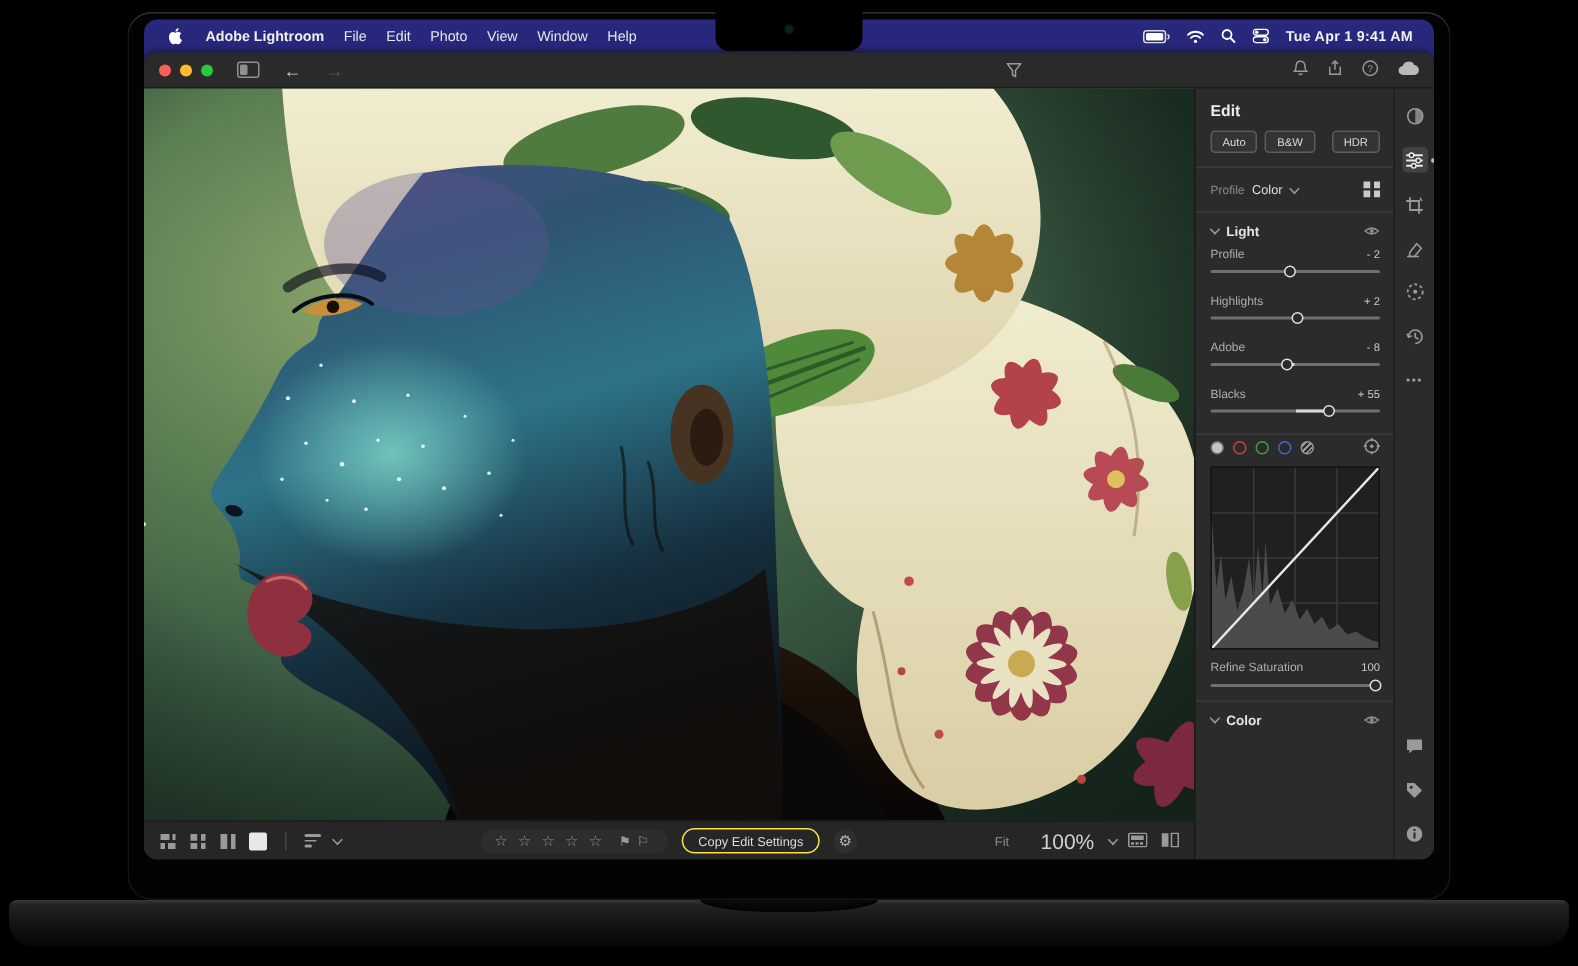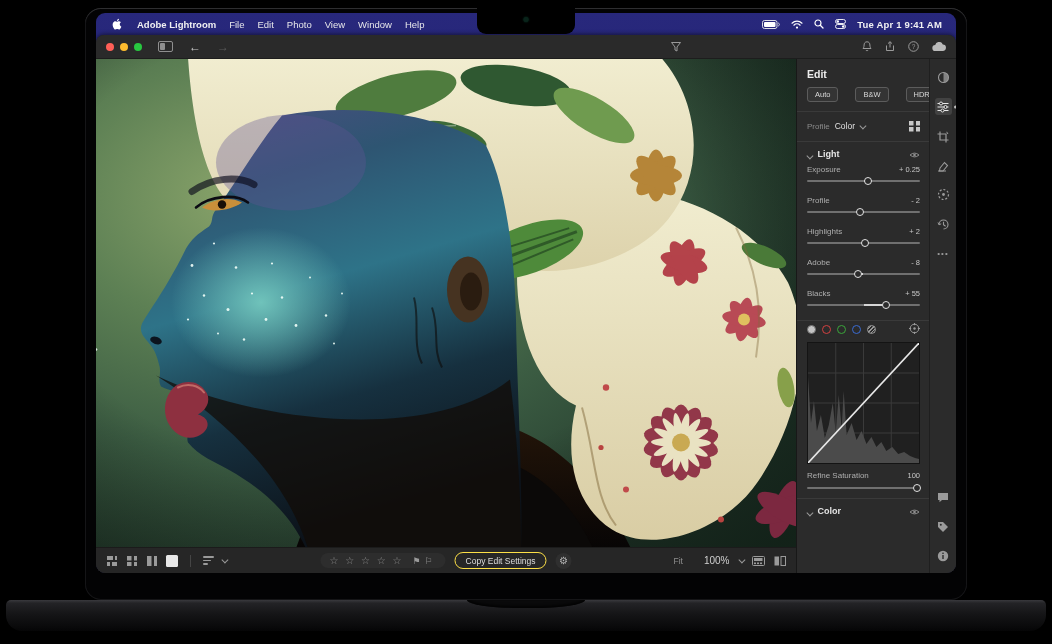--- a/index.html
+++ b/index.html
@@ -72,21 +72,21 @@
   .rate-group { display:flex; align-items:center; gap:9px; background:#2d2d2d;
     border-radius:9px; padding:2px 9px; }
   .stars { font-size:10px; letter-spacing:2px; color:#8d8d8d; }
   .flags { font-size:9px; color:#9a9a9a; letter-spacing:4px; }
   .copy-btn { border:1px solid #fde047; border-radius:9px; padding:2.5px 10px;
     font-size:8.5px; color:#dcdcdc; background:transparent; white-space:nowrap; }
   .gear-btn { width:16px; height:16px; border-radius:50%; background:#2f2f2f;
     display:flex; align-items:center; justify-content:center; color:#b5b5b5; font-size:10px; }
   .pt-right { margin-left:auto; display:flex; align-items:center; gap:9px; }
   .fit-label { font-size:8.5px; color:#8f8f8f; }
-  .zoom-level { font-size:10px; color:#cfcfcf;margin-left:12px; }
+  .zoom-level { font-size:14px; color:#cfcfcf;margin-left:12px; }
 
   
   .view-ico { width:12px; height:12px; position:relative; display:inline-block; }
   .vi-mosaic::before { content:""; position:absolute; inset:1px;
     background:
       linear-gradient(#9a9a9a,#9a9a9a) 0 0/6px 4px no-repeat,
       linear-gradient(#9a9a9a,#9a9a9a) 8px 0/3px 4px no-repeat,
       linear-gradient(#9a9a9a,#9a9a9a) 0 6px/3px 4px no-repeat,
       linear-gradient(#9a9a9a,#9a9a9a) 5px 6px/6px 4px no-repeat; }
   .vi-grid::before { content:""; position:absolute; inset:1px;
@@ -105,35 +105,35 @@
   .sort-icon .s1{width:11px;} .sort-icon .s2{width:8px;} .sort-icon .s3{width:5px;}
 
   .chev { width:4.5px; height:4.5px; border-right:1.2px solid currentColor;
     border-bottom:1.2px solid currentColor; display:inline-block;
     transform:rotate(45deg) translateY(-1px); color:#9a9a9a; }
 
   
   .edit-panel { flex:0 0 133px; background:#2b2b2b; border-left:1px solid #181818;
     overflow:hidden; color:#b5b5b5; font-size:8.5px; display:flex; flex-direction:column; }
   .ep-title { font-size:10.5px; font-weight:bold; color:#ececec; padding:9px 10px 7px; }
-  .ep-btn-row { display:flex; gap:17px; padding:0 9px 9px 10px; align-items:center; }
+  .ep-btn-row { display:flex; gap:5px; padding:0 9px 9px 10px; align-items:center; }
   .pbtn { border:1px solid #5c5c5c; background:#343434; color:#d8d8d8; border-radius:3px;
     font-size:7.5px; padding:2.5px 7px; line-height:1; }
   .pbtn-hdr { margin-left:auto; }
   .ep-divider { border-top:1px solid #3a3a3a; }
   .profile-row { display:flex; align-items:center; gap:5px; padding:9px 9px 9px 10px; }
   .dim-label { color:#8b8b8b; font-size:8px; }
   .val-label { color:#e0e0e0; font-size:8.5px; }
   .browse-icon { margin-left:auto; width:11px; height:11px;
     background:
       linear-gradient(#c9c9c9,#c9c9c9) 0 0/4.5px 4.5px no-repeat,
       linear-gradient(#c9c9c9,#c9c9c9) 6.5px 0/4.5px 4.5px no-repeat,
       linear-gradient(#c9c9c9,#c9c9c9) 0 6.5px/4.5px 4.5px no-repeat,
       linear-gradient(#c9c9c9,#c9c9c9) 6.5px 6.5px/4.5px 4.5px no-repeat; }
-  .sec-header { display:flex; align-items:flex-end; gap:6px; padding:7px 9px 6px 10px; }
+  .sec-header { display:flex; align-items:center; gap:6px; padding:7px 9px 6px 10px; }
   .sec-title { font-size:9px; font-weight:bold; color:#e4e4e4; }
   .sec-right { margin-left:auto; display:flex; align-items:center; gap:5px; }
   .slider-row { padding:0 9px 0 10px; margin-bottom:4px; }
   .sl-head { display:flex; justify-content:space-between; align-items:baseline; margin-bottom:6px; }
   .sl-label { color:#aeaeae; font-size:8px; }
   .sl-value { color:#c8c8c8; font-size:7.5px; }
   .sl-track { position:relative; height:2px; background:#707070; border-radius:1px; margin-bottom:10px; }
   .sl-fill { position:absolute; top:0; height:2px; background:#d6d6d6; }
   .sl-knob { position:absolute; top:50%; width:8px; height:8px; border:1.5px solid #e2e2e2;
     background:#2b2b2b; border-radius:50%; transform:translate(-50%,-50%); }
@@ -501,30 +501,20 @@
               <span class="sec-title">Light</span>
               <span class="sec-right eye-icon">
                 <svg width="11" height="8" viewBox="0 0 11 8">
                     <path d="M1,4 Q5.5,0.2 10,4 Q5.5,7.8 1,4 Z" fill="none" stroke="#8d8d8d"></path>
                     <circle cx="5.5" cy="4" r="1.3" fill="#8d8d8d"></circle>
                   </svg>
               </span>
             </div>
             <div class="slider-row">
               <div class="sl-head">
-                  <span class="sl-label">Exposure</span>
-                  <span class="sl-value">+ 0.25</span>
-                </div>
-              <div class="sl-track">
-                  <span class="sl-fill" style="left:50%;width:4%"></span>
-                  <span class="sl-knob" style="left:54%"></span>
-                </div>
-            </div>
-            <div class="slider-row">
-              <div class="sl-head">
                   <span class="sl-label">Profile</span>
                   <span class="sl-value">- 2</span>
                 </div>
               <div class="sl-track">
                   <span class="sl-fill" style="left:47%;width:3%"></span>
                   <span class="sl-knob" style="left:47%"></span>
                 </div>
             </div>
             <div class="slider-row">
               <div class="sl-head">

